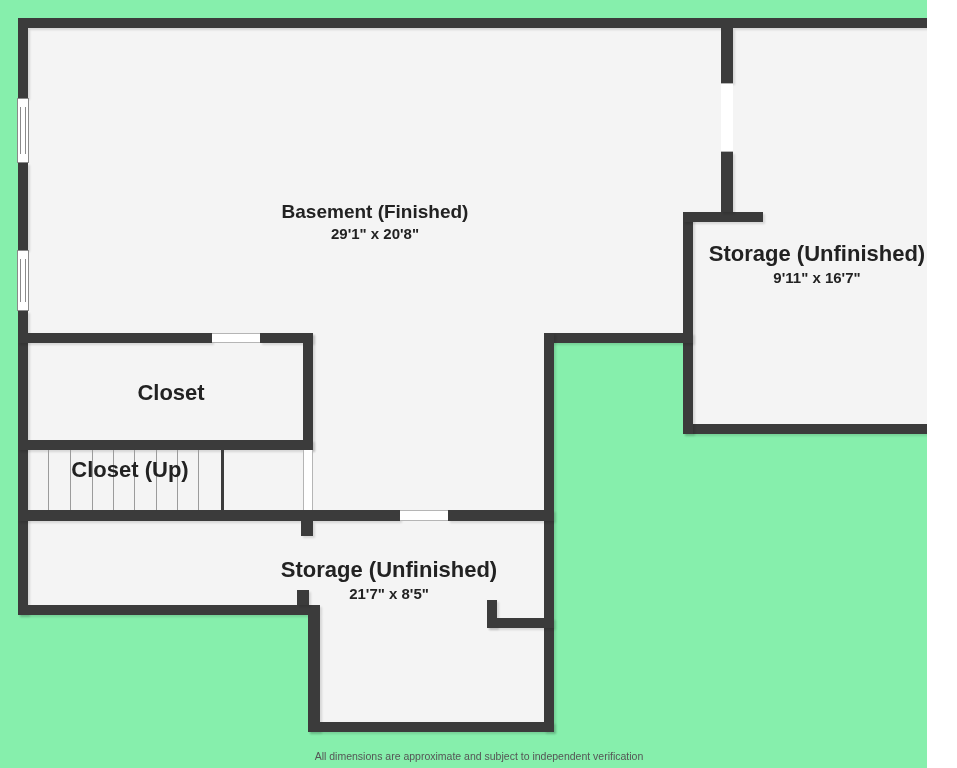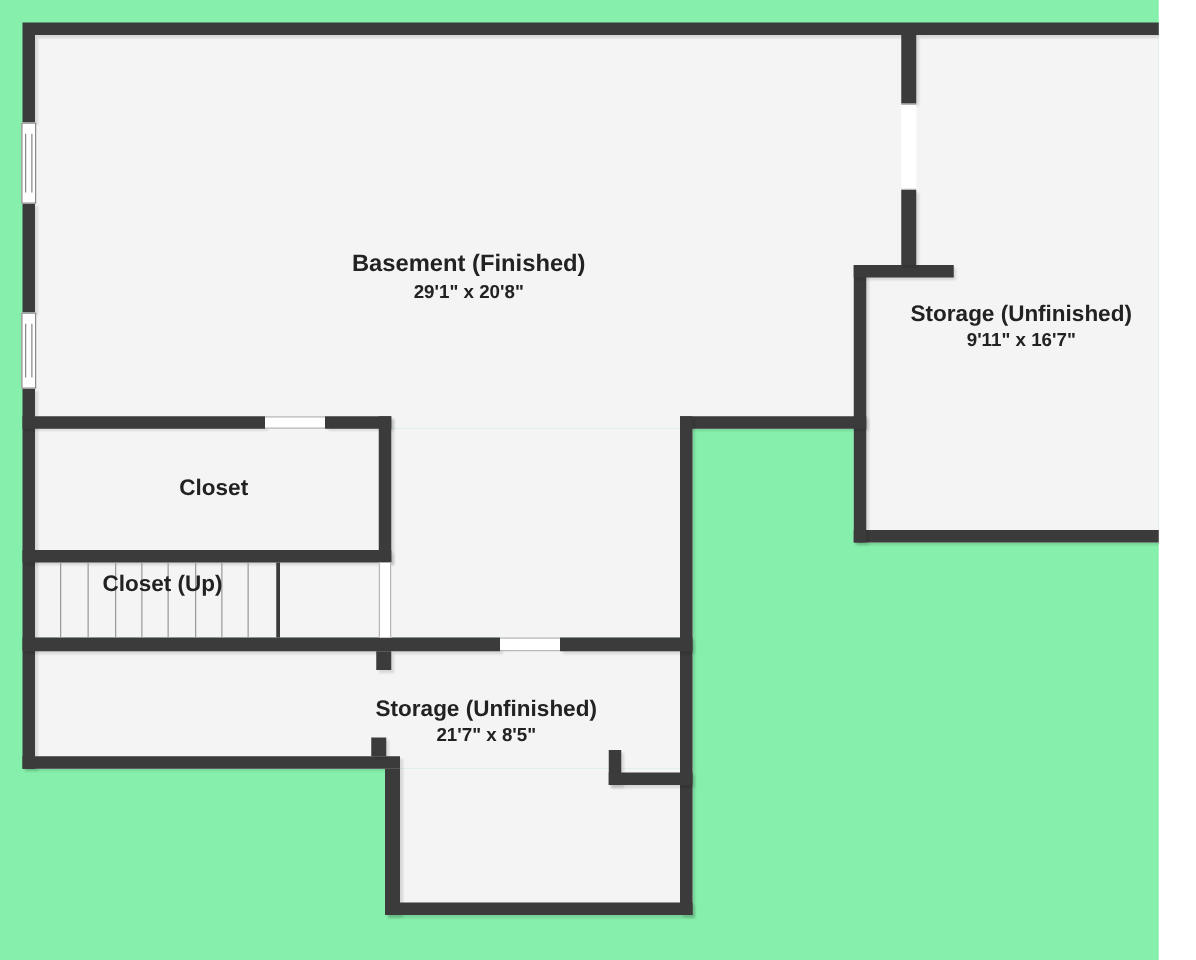--- a/index.html
+++ b/index.html
@@ -14,21 +14,21 @@
   .opening.v{border-left:1px solid #b5b5b5;border-right:1px solid #b5b5b5;box-sizing:border-box;}
   .window{position:absolute;background:#ffffff;border:1px solid #8a8a8a;box-sizing:border-box;z-index:3;}
   .window .glass{position:absolute;left:2px;right:2px;top:8px;bottom:8px;background:#ffffff;
     border-left:1px solid #8a8a8a;border-right:1px solid #8a8a8a;box-sizing:border-box;}
   .treads{position:absolute;z-index:2;}
   .tread{position:absolute;top:0;bottom:0;width:1px;background:#9b9b9b;}
   .tread.edge{width:3px;background:#3b3b3b;}
   .room-label{position:absolute;z-index:4;transform:translateX(-50%);text-align:center;color:#222222;white-space:nowrap;}
   .room-label .name{font-weight:bold;font-size:19px;line-height:1.25;}
   .room-label .dims{font-weight:bold;font-size:15px;line-height:1.3;}
-  .room-label.small .name{font-size:18px;}
+  .room-label.small .name{font-size:22px;}
   .footer-note{position:absolute;left:479px;top:750px;transform:translateX(-50%);
     font-size:10.5px;color:#555555;z-index:4;white-space:nowrap;}
 </style>
 </head>
 <body>
 
 <div class="canvas">
 
   <div class="fill" style="left:28px;top:28px;width:693px;height:315px;"></div>
   <div class="fill" style="left:683px;top:28px;width:248px;height:406px;"></div>
@@ -102,14 +102,15 @@
 
   <div class="room-label small" style="left:130px;top:456px;">
     <div class="name">Closet (Up)</div>
   </div>
 
   <div class="room-label small" style="left:389px;top:556px;">
     <div class="name">Storage (Unfinished)</div>
     <div class="dims">21'7" x 8'5"</div>
   </div>
 
+  <div class="footer-note">All dimensions are approximate and subject to independent verification</div>
 
 </div>
 
 </body></html>

